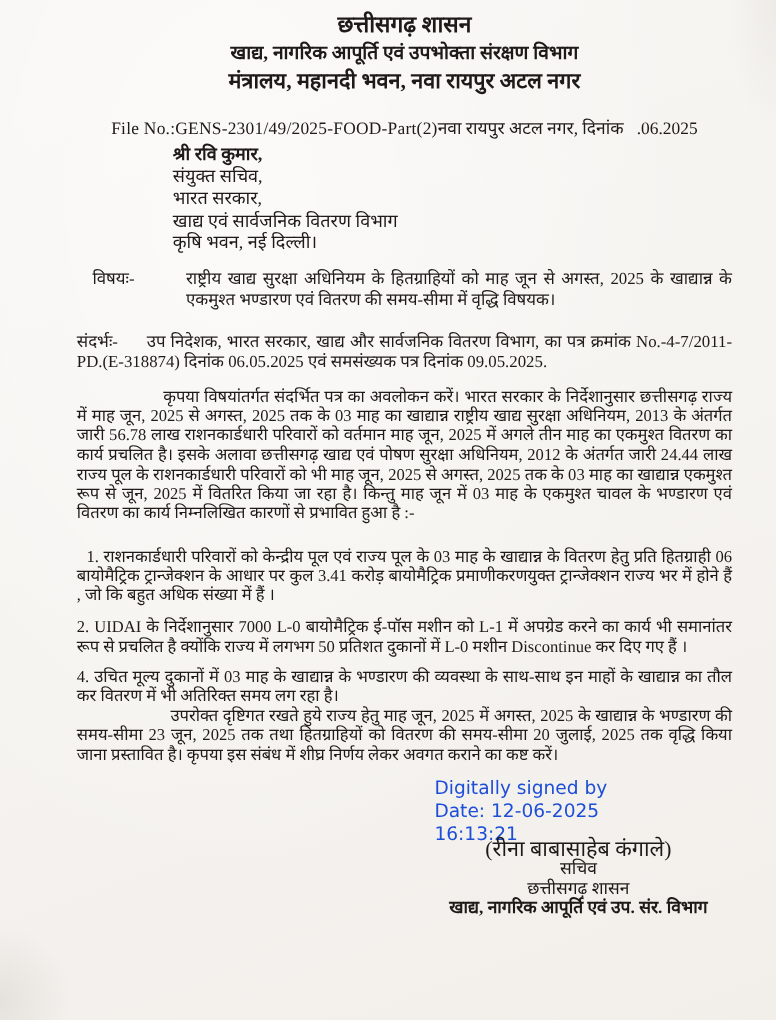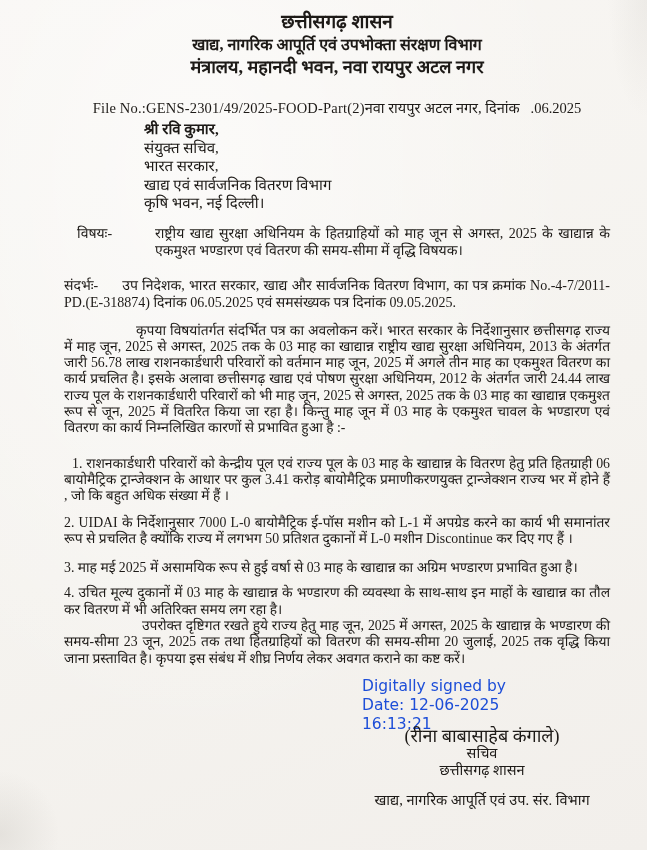--- a/index.html
+++ b/index.html
@@ -74,21 +74,21 @@
     color: #1d4ed8;
   }
   .signer {
     margin-top: -5px;
     text-align: center;
     font-size: 14.5px; line-height: 15.5px;
   }
   .signer .name { font-size: 18px; }
   .signer .post { margin-top: 2px; }
   .signer .govt { margin-top: 1px; }
-  .signer .dept { margin-top: 15px; white-space: nowrap; }
+  .signer .dept { margin-top: 1px; white-space: nowrap; font-weight: bold; }
   
   .artifact1 {
     position: absolute; left: 0; top: 770px; width: 60px; height: 80px;
     background: radial-gradient(ellipse at 0% 80%, rgba(120,115,105,0.12), rgba(120,115,105,0) 70%);
     pointer-events: none;
   }
   .artifact2 {
     position: absolute; right: 0; top: 0; width: 40px; height: 120px;
     background: radial-gradient(ellipse at 100% 0%, rgba(120,115,105,0.08), rgba(120,115,105,0) 70%);
     pointer-events: none;
@@ -128,21 +128,20 @@
   </div>
 
   <div class="reference">
     <span class="label">संदर्भः-</span><span>उप निदेशक, भारत सरकार, खाद्य और सार्वजनिक वितरण विभाग, का पत्र क्रमांक No.-4-7/2011-PD.(E-318874) दिनांक 06.05.2025 एवं समसंख्यक पत्र दिनांक 09.05.2025.</span>
   </div>
 
   <div class="para para1">कृपया विषयांतर्गत संदर्भित पत्र का अवलोकन करें। भारत सरकार के निर्देशानुसार छत्तीसगढ़ राज्य में माह जून, 2025 से अगस्त, 2025 तक के 03 माह का खाद्यान्न राष्ट्रीय खाद्य सुरक्षा अधिनियम, 2013 के अंतर्गत जारी 56.78 लाख राशनकार्डधारी परिवारों को वर्तमान माह जून, 2025 में अगले तीन माह का एकमुश्त वितरण का कार्य प्रचलित है। इसके अलावा छत्तीसगढ़ खाद्य एवं पोषण सुरक्षा अधिनियम, 2012 के अंतर्गत जारी 24.44 लाख राज्य पूल के राशनकार्डधारी परिवारों को भी माह जून, 2025 से अगस्त, 2025 तक के 03 माह का खाद्यान्न एकमुश्त रूप से जून, 2025 में वितरित किया जा रहा है। किन्तु माह जून में 03 माह के एकमुश्त चावल के भण्डारण एवं वितरण का कार्य निम्नलिखित कारणों से प्रभावित हुआ है :-</div>
 
   <div class="para point1">1.  राशनकार्डधारी परिवारों को केन्द्रीय पूल एवं राज्य पूल के 03 माह के खाद्यान्न के वितरण हेतु प्रति हितग्राही 06 बायोमैट्रिक ट्रान्जेक्शन के आधार पर कुल 3.41 करोड़ बायोमैट्रिक प्रमाणीकरणयुक्त ट्रान्जेक्शन राज्य भर में होने हैं , जो कि बहुत अधिक संख्या में हैं ।</div>
   <div class="para point2">2. UIDAI के निर्देशानुसार 7000 L-0 बायोमैट्रिक ई-पॉस मशीन को L-1 में अपग्रेड करने का कार्य भी समानांतर रूप से प्रचलित है क्योंकि राज्य में लगभग 50 प्रतिशत दुकानों में L-0 मशीन Discontinue कर दिए गए हैं ।</div>
-  <div class="para point3">3. माह मई 2025 में असामयिक रूप से हुई वर्षा से 03 माह के खाद्यान्न का अग्रिम भण्डारण प्रभावित हुआ है।</div>
   <div class="para point4">4. उचित मूल्य दुकानों में 03 माह के खाद्यान्न के भण्डारण की व्यवस्था के साथ-साथ इन माहों के खाद्यान्न का तौल कर वितरण में भी अतिरिक्त समय लग रहा है।</div>
   <div class="para closing">उपरोक्त दृष्टिगत रखते हुये राज्य हेतु माह जून, 2025 में अगस्त, 2025 के खाद्यान्न के भण्डारण की समय-सीमा 23 जून, 2025 तक तथा हितग्राहियों को वितरण की समय-सीमा 20 जुलाई, 2025 तक वृद्धि किया जाना प्रस्तावित है। कृपया इस संबंध में शीघ्र निर्णय लेकर अवगत कराने का कष्ट करें।</div>
 
   <div class="sig-block">
     <div class="digital-sig">
       <div>Digitally signed by</div>
       <div>Date: 12-06-2025</div>
       <div>16:13:21</div>
     </div>
     <div class="signer">

